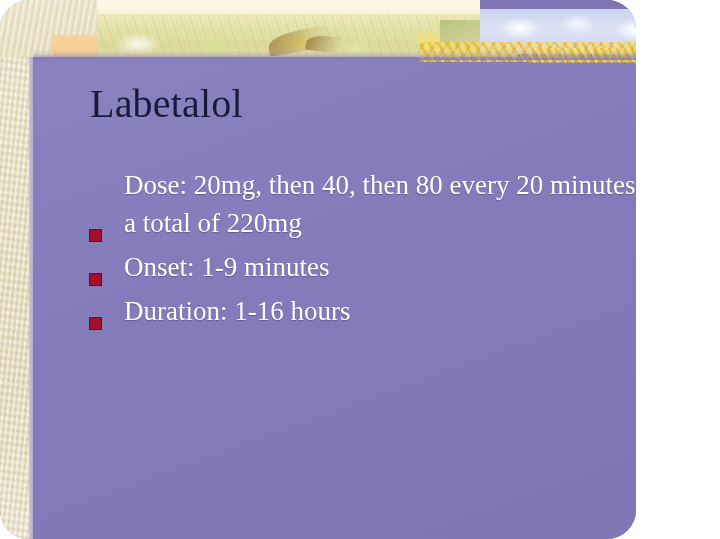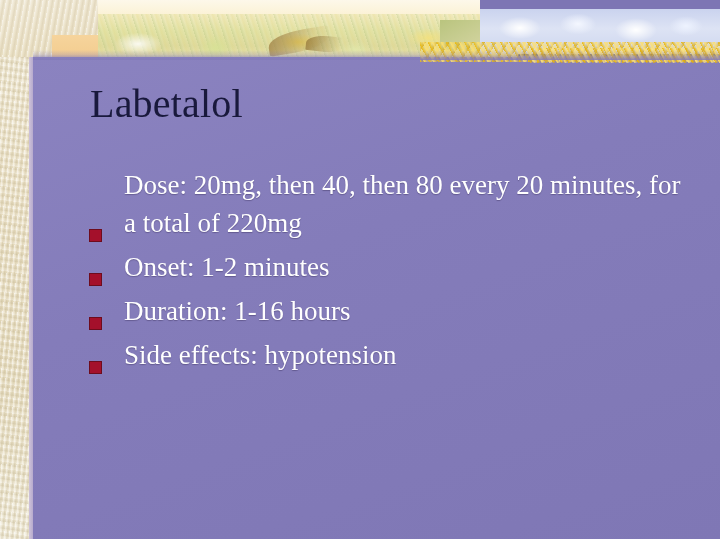--- a/index.html
+++ b/index.html
@@ -6,24 +6,25 @@
     margin: 0;
     padding: 0;
     background: #ffffff;
   }
   body {
     font-family: "Liberation Serif", "DejaVu Serif", serif;
   }
 
   .slide {
     position: relative;
-    width: 720px;
+    width: 636px;
     height: 539px;
     overflow: hidden;
     background: #737373;
+    border-radius: 29px;
   }
 
   
   .left-strip {
     position: absolute;
     left: 0; top: 0;
     width: 29px; height: 539px;
     background:
       repeating-linear-gradient(96deg, rgba(255,255,255,0.55) 0px, rgba(255,255,255,0) 2px, rgba(190,175,135,0.30) 3px, rgba(255,255,255,0) 5px),
       repeating-linear-gradient(8deg, rgba(255,255,255,0.40) 0px, rgba(0,0,0,0) 3px, rgba(175,160,120,0.22) 4px, rgba(0,0,0,0) 7px),
@@ -210,29 +211,25 @@
 
     <div class="bullets">
 
       <div class="bullet-row">
         <span class="bullet-marker"></span>
         <span class="bullet-text">Dose: 20mg, then 40, then 80 every 20 minutes, for a total of 220mg</span>
       </div>
 
       <div class="bullet-row">
         <span class="bullet-marker"></span>
-        <span class="bullet-text">Onset:  1-2 minutes</span>
+        <span class="bullet-text">Onset:  1-9 minutes</span>
       </div>
 
       <div class="bullet-row">
         <span class="bullet-marker"></span>
         <span class="bullet-text">Duration: 1-16 hours</span>
       </div>
 
-      <div class="bullet-row">
-        <span class="bullet-marker"></span>
-        <span class="bullet-text">Side effects: hypotension</span>
-      </div>
 
 
     </div>
   </div>
 </div>
 
 </body></html>

